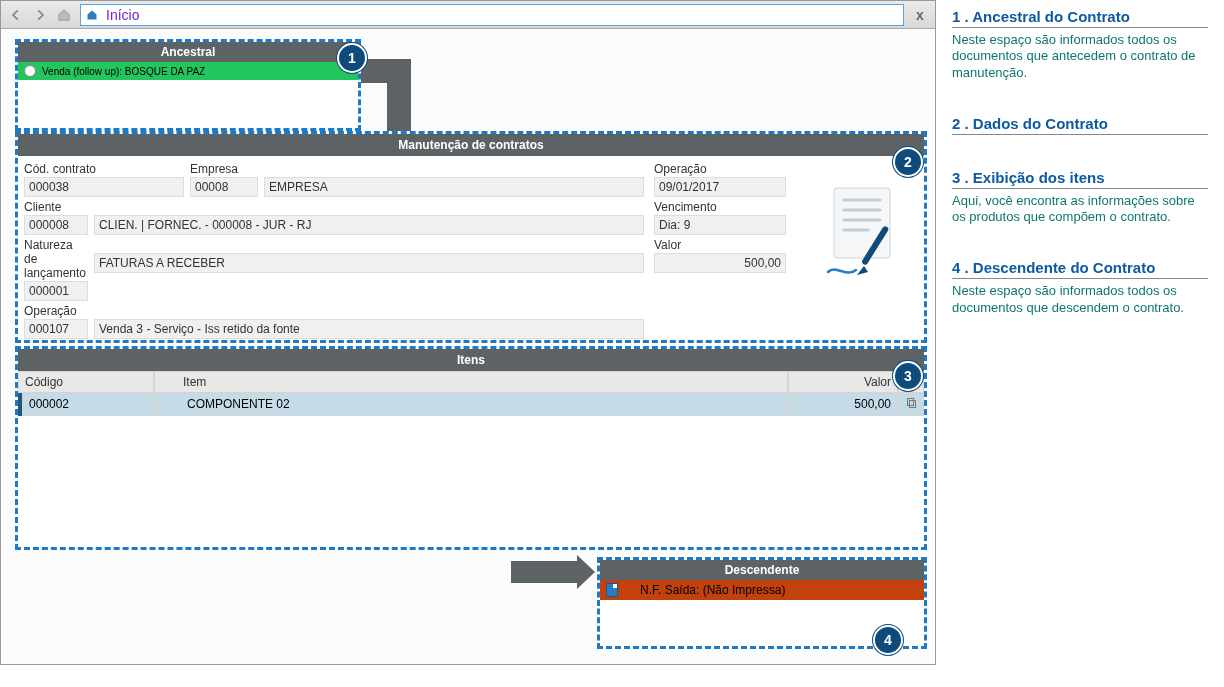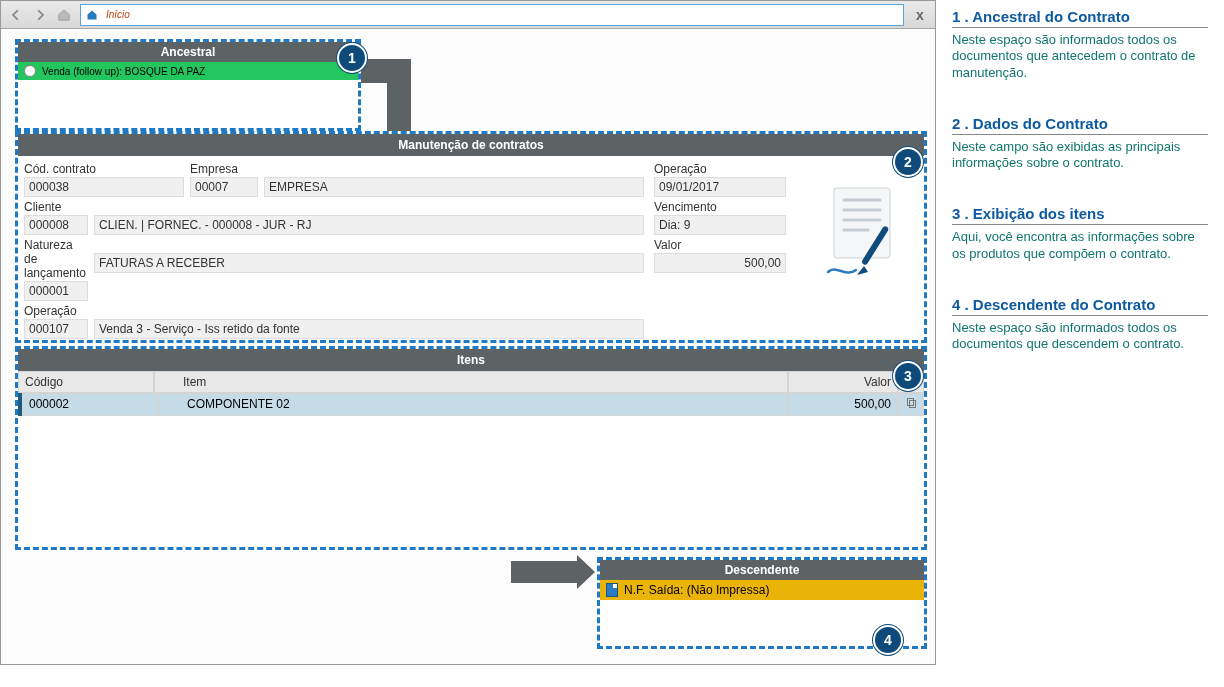--- a/index.html
+++ b/index.html
@@ -2,21 +2,21 @@
 <html><head>
 <meta charset="utf-8">
 <style>
   * { box-sizing: border-box; margin: 0; padding: 0; font-family: Arial, sans-serif; }
   body { background: #fff; display: flex; height: 687px; width: 1224px; overflow: hidden; }
   .app-pane { width: 936px; height: 665px; border: 1px solid #999; background: #fdfdfd; display: flex; flex-direction: column; margin: 0 12px 0 0; }
   .toolbar { height: 28px; background: linear-gradient(#eaeaea,#d8d8d8); display: flex; align-items: center; padding: 0 4px; gap: 2px; border-bottom: 1px solid #aaa; }
   .nav-btn { width: 22px; height: 22px; display: inline-flex; align-items: center; justify-content: center; color: #888; font-size: 14px; cursor: default; }
   .addr-wrap { flex: 1; display: flex; align-items: center; background: #fff; border: 1px solid #fff; height: 20px; margin: 0 4px; box-shadow: 0 0 0 1px #5aa5e0; }
   .addr-wrap .home-icon { width: 20px; display: flex; align-items: center; justify-content: center; color: #2a7bbf; font-size: 12px; }
-  .addr-input { flex: 1; border: none; outline: none; font-size: 10px; padding: 0 4px; color: #c2410c; font-style: italic; }
+  .addr-input { flex: 1; border: none; outline: none; font-size: 14px; padding: 0 4px; color: #6d28d9; }
   .close-btn { width: 22px; text-align: center; color: #666; font-weight: bold; font-size: 14px; }
   .main-body { flex: 1; position: relative; background: #fcfcfc; padding: 4px 10px 10px 10px; }
   .dashed { border: 3px dashed #1f79c3; position: absolute; background: #fff; }
   .panel-header { background: #5d6265; color: #fff; font-size: 12px; font-weight: bold; text-align: center; padding: 4px 0; }
   .panel-header.small { font-size: 12px; padding: 3px 0; }
   
   .ancestral { left: 14px; top: 10px; width: 346px; height: 92px; }
   .ancestral .row { display: flex; align-items: center; background: #22c55e; font-size: 10px; padding: 3px 6px; gap: 6px; }
   .circle-ico { width: 12px; height: 12px; border: 1.5px solid #888; border-radius: 50%; background: #fff; }
   
@@ -42,21 +42,21 @@
   .th.val, .td.val { width: 110px; text-align: right; }
   .th.act, .td.act { width: 26px; text-align: center; }
   .tbl-row { display: flex; background: #c6dbe8; }
   .row-marker { width: 4px; background: #1f5a7d; }
   
   .arrow2 { position: absolute; left: 510px; top: 530px; width: 86px; height: 26px; }
   .arrow2 .h { position: absolute; left: 0; top: 2px; width: 68px; height: 22px; background: #5d6265; }
   .arrow2 .tri { position: absolute; left: 66px; top: -4px; width: 0; height: 0; border-top: 17px solid transparent; border-bottom: 17px solid transparent; border-left: 18px solid #5d6265; }
   
   .desc { left: 596px; top: 528px; width: 330px; height: 92px; }
-  .desc .row { display: flex; align-items: center; background: #eab308; font-size: 12px; padding: 3px 6px; gap: 6px; }
+  .desc .row { display: flex; align-items: center; background: #c2410c; font-size: 12px; padding: 3px 6px; gap: 22px; }
   .doc-ico { width: 12px; height: 14px; background: #2a7bbf; border: 1px solid #1a5a8a; position: relative; }
   .doc-ico::after { content:''; position:absolute; right:0; top:0; width:4px; height:4px; background:#fff; }
   
   .badge { position: absolute; width: 30px; height: 30px; border-radius: 50%; background: #0e4a7a; color: #fff; display: flex; align-items: center; justify-content: center; font-weight: bold; font-size: 14px; border: 2px solid #fff; box-shadow: 0 0 0 1px #0e4a7a; z-index: 30; }
   
   .notes { flex: 1; padding: 8px 16px 8px 4px; font-size: 13px; color: #333; }
   .note { margin-bottom: 34px; }
   .note h3 { color: #0e5aa1; font-size: 15px; font-weight: bold; border-bottom: 1px solid #888; padding-bottom: 2px; margin-bottom: 4px; }
   .note p { font-size: 13px; line-height: 1.25; color: #0f766e; }
 </style>
@@ -111,21 +111,21 @@
     <div class="dashed contract">
       <div class="panel-header">Manutenção de contratos</div>
       <div class="body">
         <div class="form-row">
           <div class="fcol" style="width:160px;">
             <span class="flabel">Cód. contrato</span>
             <span class="fval">000038</span>
           </div>
           <div class="fcol" style="width:68px;">
             <span class="flabel">Empresa</span>
-            <span class="fval">00007</span>
+            <span class="fval">00008</span>
           </div>
           <div class="fcol" style="width:380px;">
             <span class="flabel">&nbsp;</span>
             <span class="fval">EMPRESA</span>
           </div>
           <div class="fcol" style="width:132px; margin-left:auto; margin-right:132px;">
             <span class="flabel">Operação</span>
             <span class="fval">09/01/2017</span>
           </div>
         </div>
@@ -228,21 +228,20 @@
   </div>
 </div>
 
 <div class="notes">
   <div class="note">
     <h3>1 . Ancestral do Contrato</h3>
     <p>Neste espaço são informados todos os documentos que antecedem o contrato de manutenção.</p>
   </div>
   <div class="note">
     <h3>2 . Dados do Contrato</h3>
-    <p>Neste campo são exibidas as principais informações sobre o contrato.</p>
   </div>
   <div class="note">
     <h3>3 . Exibição dos itens</h3>
     <p>Aqui, você encontra as informações sobre os produtos que compõem o contrato.</p>
   </div>
   <div class="note">
     <h3>4 . Descendente do Contrato</h3>
     <p>Neste espaço são informados todos os documentos que descendem o contrato.</p>
   </div>
 </div>

